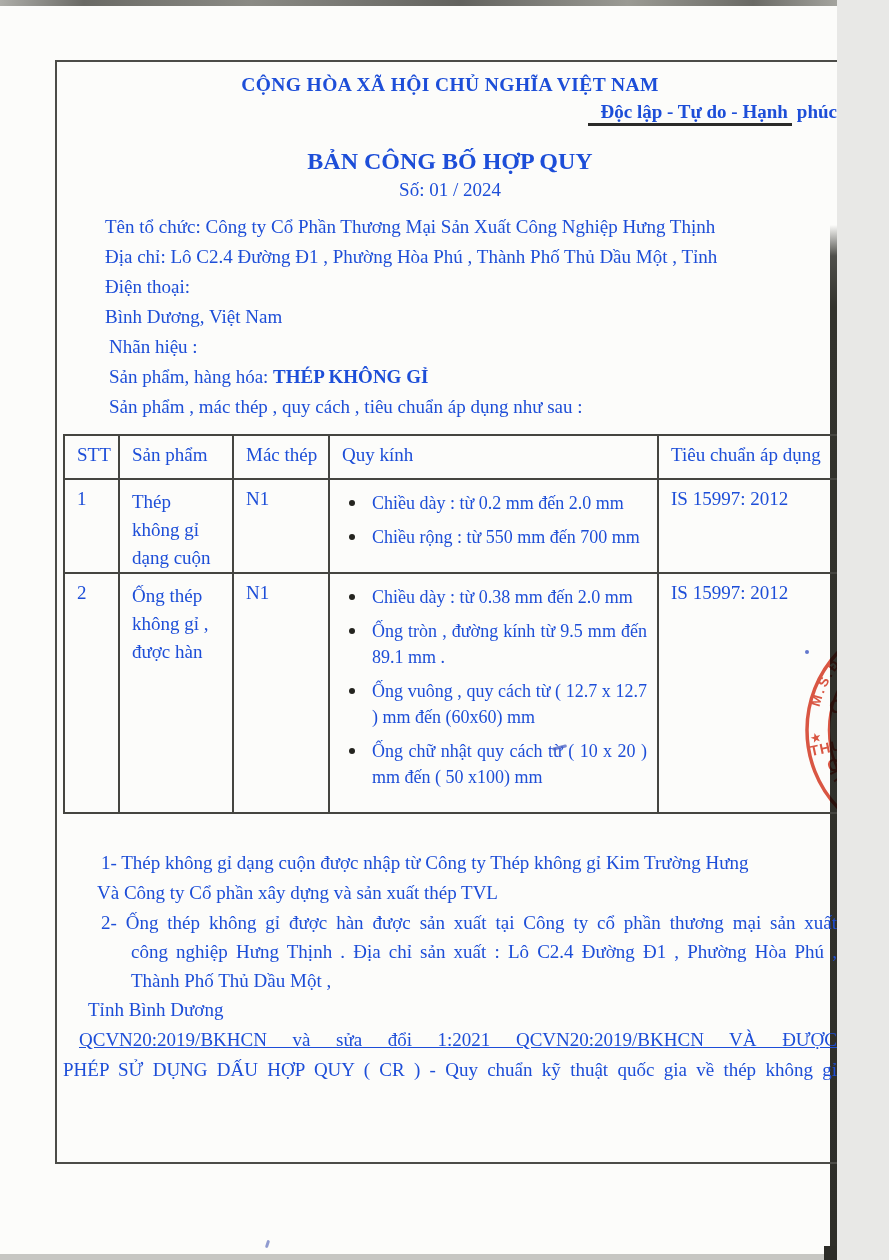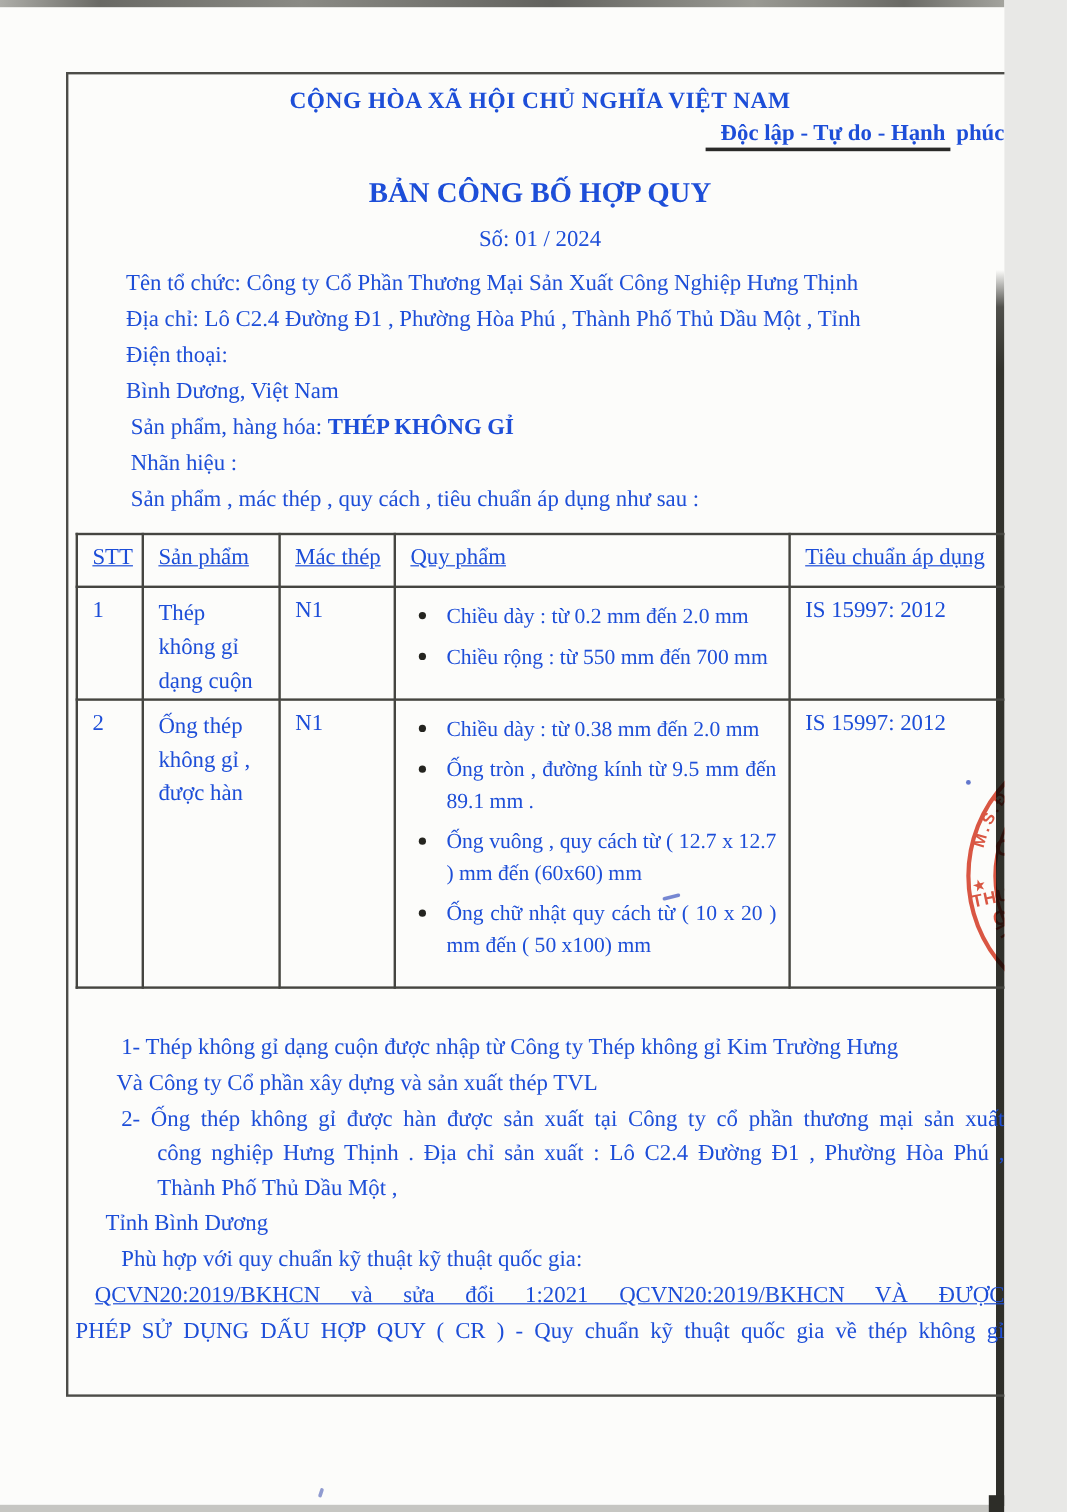--- a/index.html
+++ b/index.html
@@ -35,35 +35,35 @@
   .frame {
     position:absolute; left:55px; top:60px; width:793px; height:1104px;
     border:2px solid #4c4c48; box-sizing:border-box;
     padding:10px 9px 0 6px;
   }
   .nat-title { text-align:center; font-weight:bold; font-size:19.5px; line-height:26px; letter-spacing:.4px; }
   .motto { text-align:right; font-weight:bold; font-size:19px; line-height:28px; }
   .motto-u { border-bottom:3px solid #2a2a28; padding:0 4px 1px 12px; }
   .motto-tail { margin-left:5px; }
   .doc-title { margin:20px 0 0 0; text-align:center; font-weight:bold; font-size:24px; line-height:30px; }
-  .doc-number { margin-top:10px; text-align:center; font-size:19px; line-height:28px; }
+  .doc-number { text-align:center; font-size:19px; line-height:28px; }
 
   .para { font-size:19px; line-height:30px; margin:0 0 0 42px; max-width:700px; }
   .para.first { margin-top:8px; }
   .para.indent { margin-left:46px; }
 
   table.spec {
     border-collapse:collapse; margin-top:12px; width:774px; table-layout:fixed;
     font-size:19px;
   }
   table.spec td, table.spec th {
     border:2px solid #454540; vertical-align:top; font-weight:normal; text-align:left;
     padding:8px 10px 0 12px; box-sizing:border-box;
   }
-  tr.hdr { height:44px;text-decoration:underline; }
+  tr.hdr { height:44px; }
   tr.r1 { height:94px; }
   tr.r2 { height:240px; }
   td.c-stt, th.c-stt { text-align:center; padding-left:2px; padding-right:2px; }
   td.c-grade { text-align:center;border-radius:18px; }
   td.c-prod { text-align:justify; line-height:28px; padding-right:12px; }
   td.c-spec { padding-left:36px; padding-right:8px;font-family:Liberation Serif, serif; }
   ul.specs { list-style:none; margin:2px 0 0 0; padding:0; font-size:18px; }
   ul.specs li {
     position:relative; padding-left:30px; margin:0 0 8px 0;
     line-height:26px; text-align:justify;
@@ -108,38 +108,38 @@
       <span class="motto-u">Độc lập - Tự do - Hạnh</span><span class="motto-tail">phúc</span>
     </div>
 
     <div class="doc-title">BẢN CÔNG BỐ HỢP QUY</div>
     <div class="doc-number">Số: 01 / 2024</div>
 
     <p class="para first">Tên tổ chức: Công ty Cổ Phần Thương Mại Sản Xuất Công Nghiệp Hưng Thịnh</p>
     <p class="para">Địa chỉ: Lô C2.4 Đường Đ1 , Phường Hòa Phú , Thành Phố Thủ Dầu Một , Tỉnh</p>
     <p class="para">Điện thoại:</p>
     <p class="para">Bình Dương, Việt Nam</p>
+    <p class="para indent">Nhãn hiệu :</p>
     <p class="para indent"><span>Sản phẩm, hàng hóa: </span><strong>THÉP KHÔNG GỈ</strong></p>
-    <p class="para indent">Nhãn hiệu :</p>
     <p class="para indent">Sản phẩm , mác thép , quy cách , tiêu chuẩn áp dụng như sau :</p>
 
     <table class="spec">
       <colgroup>
         <col style="width:55px">
           <col style="width:114px">
           <col style="width:96px">
           <col style="width:329px">
           <col style="width:180px">
       </colgroup>
       <tbody>
           <tr class="hdr">
         <th class="c-stt">STT</th>
         <th>Sản phẩm</th>
         <th>Mác thép</th>
-        <th>Quy phẩm</th>
+        <th>Quy kính</th>
         <th>Tiêu chuẩn áp dụng</th>
       </tr>
       <tr class="r1">
         <td class="c-stt">1</td>
         <td class="c-prod">Thép không gỉ dạng cuộn</td>
         <td class="c-grade">N1</td>
         <td class="c-spec">
           <ul class="specs">
             <li>Chiều dày : từ 0.2 mm đến 2.0 mm</li>
             <li>Chiều rộng : từ 550 mm đến 700 mm</li>
@@ -164,21 +164,20 @@
     </tbody>
       </table>
 
     <div class="notes">
       <p class="note n1a">1-  Thép không gỉ dạng cuộn được nhập từ Công ty Thép không gỉ Kim Trường Hưng</p>
       <p class="note n1b">Và Công ty Cổ phần xây dựng và sản xuất thép TVL</p>
       <p class="note n2a">2-  Ống thép không gỉ được hàn được sản xuất tại Công ty cổ phần thương mại sản xuất</p>
       <p class="note n2b">công nghiệp Hưng Thịnh . Địa chỉ sản xuất : Lô C2.4 Đường Đ1 , Phường Hòa Phú ,</p>
       <p class="note n2c">Thành Phố Thủ Dầu Một ,</p>
       <p class="note n3">Tỉnh Bình Dương</p>
-      <p class="note n4">Phù hợp với quy chuẩn kỹ thuật kỹ thuật quốc gia:</p>
       <p class="note n5a">QCVN20:2019/BKHCN và sửa đổi 1:2021 QCVN20:2019/BKHCN VÀ ĐƯỢC</p>
       <p class="note n5b">PHÉP SỬ DỤNG DẤU HỢP QUY ( CR ) -  Quy chuẩn kỹ thuật quốc gia về thép không gỉ</p>
     </div>
   </div>
 
   <svg class="stamp" width="280" height="280" viewBox="0 0 280 280">
     <defs>
       <path id="arcT" d="M 38.6 122.1 A 103 103 0 0 1 229.2 88.5"></path>
       <path id="arcB" d="M 46 174.2 A 100 100 0 0 0 226.6 190"></path>
     </defs>

